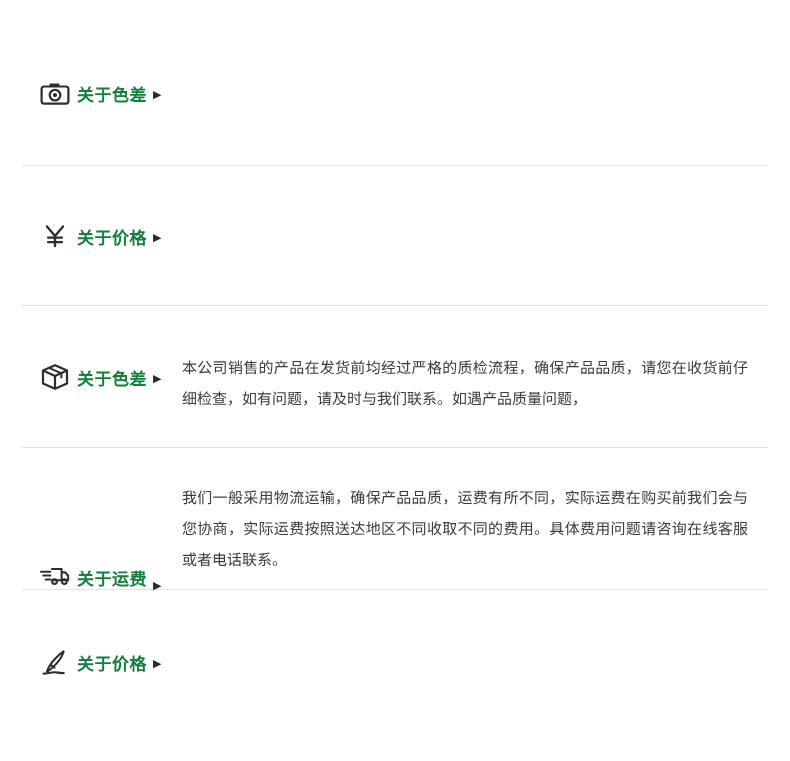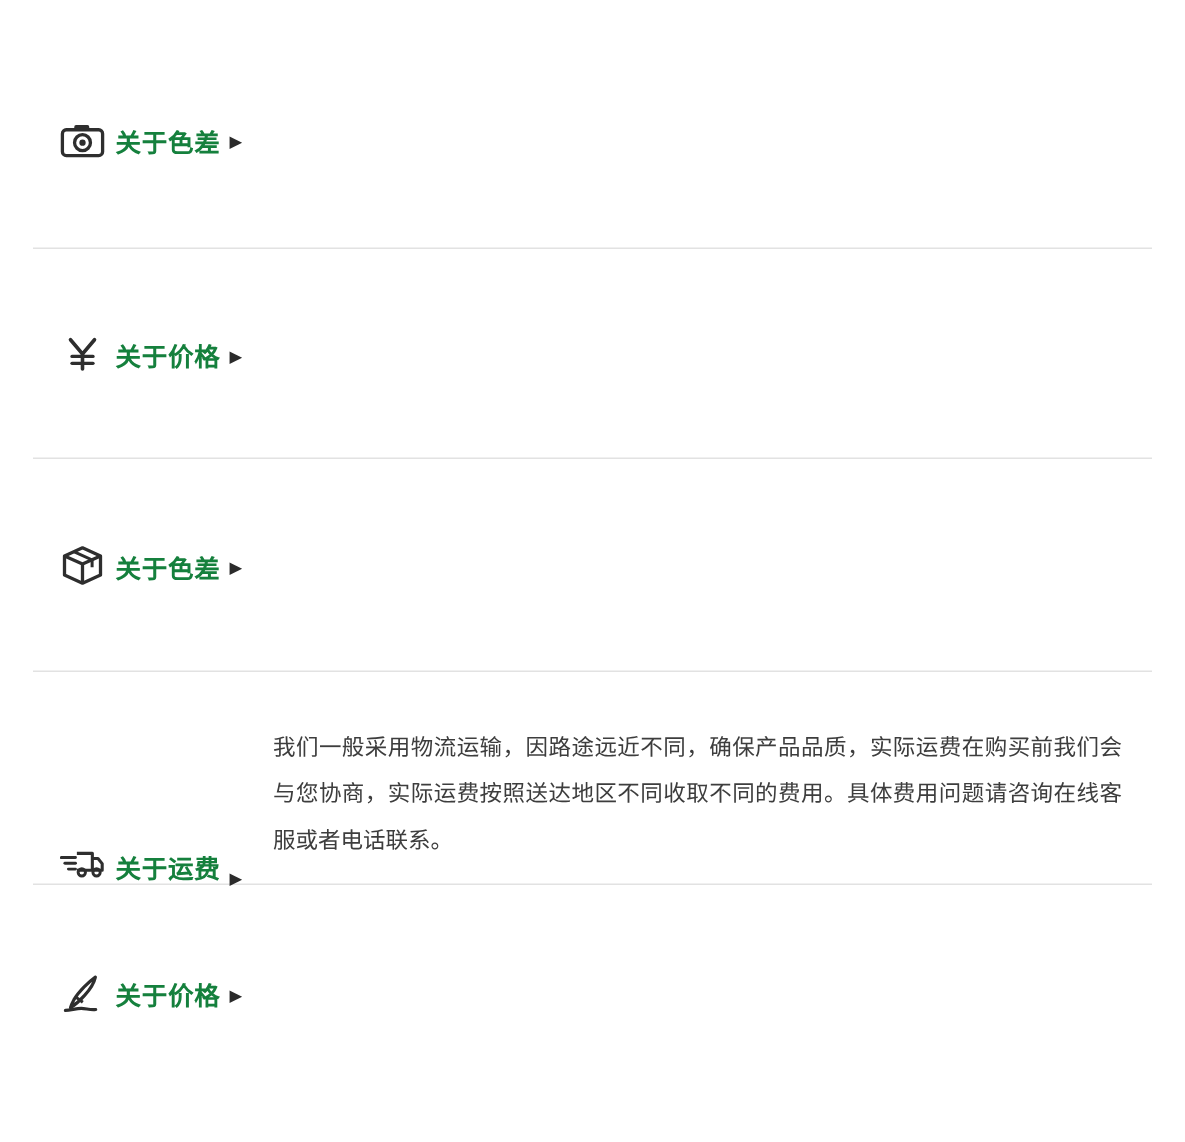--- a/index.html
+++ b/index.html
@@ -142,39 +142,40 @@
           <svg width="30" height="28" viewBox="0 0 30 28" aria-hidden="true">
             <path d="M15 2.2 L27 7.6 L27 20.4 L15 25.8 L3 20.4 L3 7.6 Z" fill="none" stroke="#2e2e2e" stroke-width="2.2" stroke-linejoin="round"></path>
             <path d="M3 7.6 L15 13 L27 7.6" fill="none" stroke="#2e2e2e" stroke-width="2.2" stroke-linejoin="round"></path>
             <line x1="15" y1="13" x2="15" y2="25.8" stroke="#2e2e2e" stroke-width="2.2"></line>
             <path d="M9.2 4.8 L21.4 10.3 L21.4 15.2" fill="none" stroke="#2e2e2e" stroke-width="2"></path>
           </svg>
         </span>
         <span class="label-text">关于色差</span>
         <span class="arrow">▶</span>
       </div>
+      <div class="text-cell">本公司销售的产品在发货前均经过严格的质检流程，确保产品品质，请您在收货前仔细检查，如有问题，请及时与我们联系。如遇产品质量问题，</div>
     </div>
 
     <div class="row r3">
       <div class="label-cell">
         <span class="icon">
           <svg width="32" height="24" viewBox="0 0 32 24" aria-hidden="true">
             <path d="M12 5.5 L23 5.5 L23 17.5 L12 17.5" fill="none" stroke="#2e2e2e" stroke-width="2.2" stroke-linejoin="round"></path>
             <path d="M23 9.2 L27 9.2 L30 12.8 L30 17.5 L23 17.5" fill="none" stroke="#2e2e2e" stroke-width="2.2" stroke-linejoin="round"></path>
             <circle cx="15.5" cy="19" r="2.6" fill="none" stroke="#2e2e2e" stroke-width="2.1"></circle>
             <circle cx="26" cy="19" r="2.6" fill="none" stroke="#2e2e2e" stroke-width="2.1"></circle>
             <line x1="1" y1="8.5" x2="11" y2="8.5" stroke="#2e2e2e" stroke-width="2.1" stroke-linecap="round"></line>
             <line x1="3.5" y1="12.6" x2="11" y2="12.6" stroke="#2e2e2e" stroke-width="2.1" stroke-linecap="round"></line>
             <line x1="6" y1="16.7" x2="11" y2="16.7" stroke="#2e2e2e" stroke-width="2.1" stroke-linecap="round"></line>
           </svg>
         </span>
         <span class="label-text">关于运费</span>
         <span class="arrow">▶</span>
       </div>
-      <div class="text-cell">我们一般采用物流运输，因路途远近不同，确保产品品质，实际运费在购买前我们会与您协商，实际运费按照送达地区不同收取不同的费用。具体费用问题请咨询在线客服或者电话联系。</div>
+      <div class="text-cell">我们一般采用物流运输，确保产品品质，运费有所不同，实际运费在购买前我们会与您协商，实际运费按照送达地区不同收取不同的费用。具体费用问题请咨询在线客服或者电话联系。</div>
     </div>
 
     <div class="row r4">
       <div class="label-cell">
         <span class="icon">
           <svg width="28" height="28" viewBox="0 0 28 28" aria-hidden="true">
             <path d="M22.6 3.4 C18.4 6.4 11.6 12.8 8.2 18.6 C7.2 20.4 6.4 22.2 6 23.8 C8.6 22.2 12.2 19.2 15.4 15.6 C19 11.6 21.8 7.2 22.6 3.4 Z" fill="none" stroke="#2e2e2e" stroke-width="2.1" stroke-linejoin="round"></path>
             <line x1="9.4" y1="16.6" x2="14.2" y2="20.2" stroke="#2e2e2e" stroke-width="2"></line>
             <path d="M2.6 25.6 C6 25.6 9.6 24.2 13.2 24.2 C16.2 24.2 19.4 25.6 22.8 25" fill="none" stroke="#2e2e2e" stroke-width="2.1" stroke-linecap="round"></path>
           </svg>

